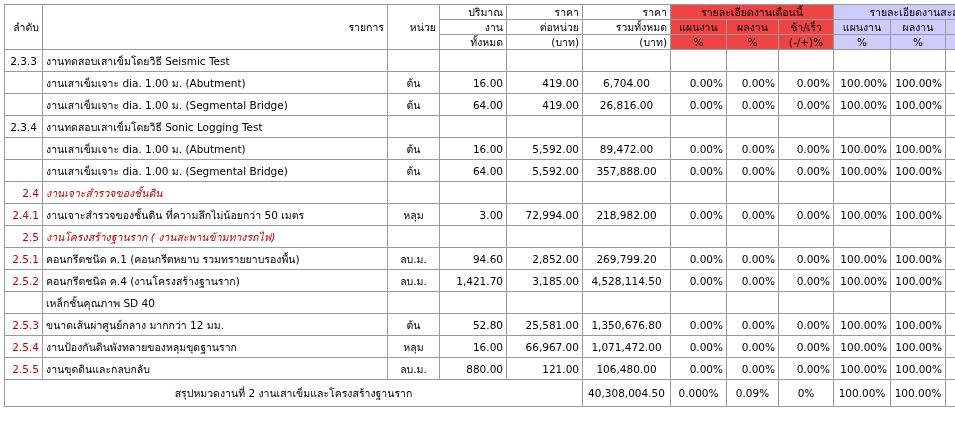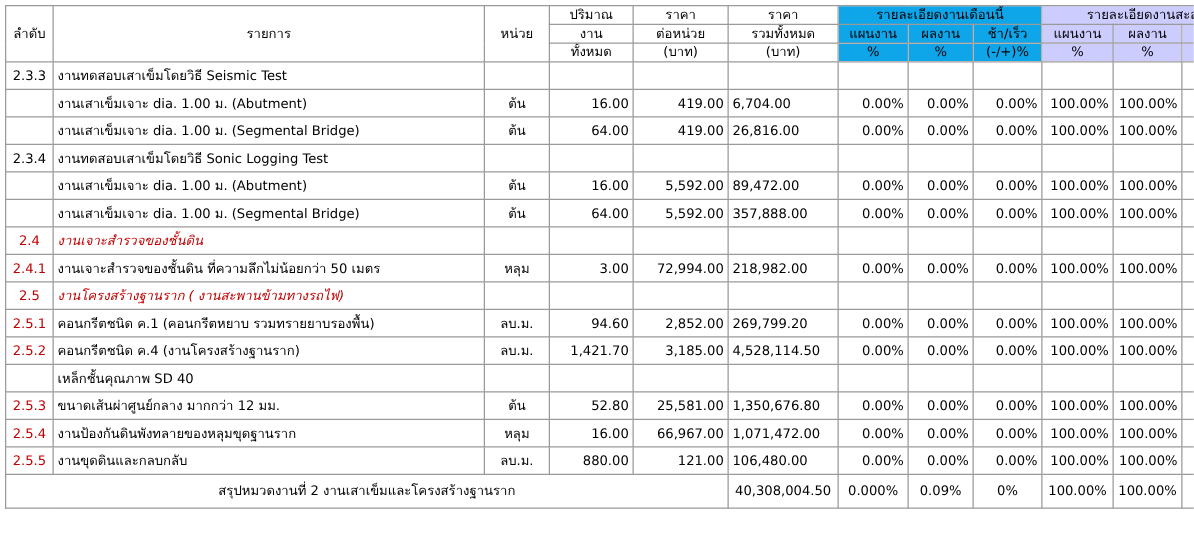--- a/index.html
+++ b/index.html
@@ -31,54 +31,54 @@
     font-weight: normal;
     font-size: 10.5px;
     line-height: 1.15;
     vertical-align: middle;
     overflow: hidden;
     white-space: nowrap;
   }
   
   .hdr-plain {
     background: #ffffff;
-    text-align: center;
+    text-align: right;
     vertical-align: middle;
   }
   .hdr-yellow {
-    background: #0ea5e9;
+    background: #ef4444;
     text-align: center;
     vertical-align: middle;
   }
   .hdr-blue {
     background: #ccccff;
     text-align: center;
     vertical-align: middle;
   }
   .hdr-sub {
     text-align: center;
     vertical-align: middle;
     font-size: 10px;
     margin-left: 42px;
   }
   .c-no      { width: 38px;  text-align: center; }
   .c-desc    { width: 345px; text-align: left; }
   .c-unit    { width: 52px;  text-align: center; }
   .c-qty     { width: 67px;  text-align: right; }
   .c-unitp   { width: 76px;  text-align: right; }
-  .c-total   { width: 88px;  text-align: left; }
+  .c-total   { width: 88px;  text-align: center; }
   .c-mplan   { width: 56px;  text-align: right; }
   .c-mact    { width: 52px;  text-align: right; }
   .c-mdiff   { width: 55px;  text-align: right; }
   .c-aplan   { width: 57px;  text-align: right; }
   .c-aact    { width: 55px;  text-align: right; }
   .c-adiff   { width: 56px;  text-align: right; }
 
   .row-h { height: 22px; }
-  .num-red { color: #c00000; font-weight: bold; text-align: center; margin-left: 26px; }
+  .num-red { color: #c00000; font-weight: bold; text-align: right; margin-left: 26px; }
   .desc-red { color: #c00000; font-weight: bold; font-style: italic; }
   .indent1 { padding-left: 10px; }
   .summary td {
     text-align: center;
     vertical-align: middle;
     height: 24px;
     margin-left: 44px;
   }
   .summary .label {
     text-align: center;

